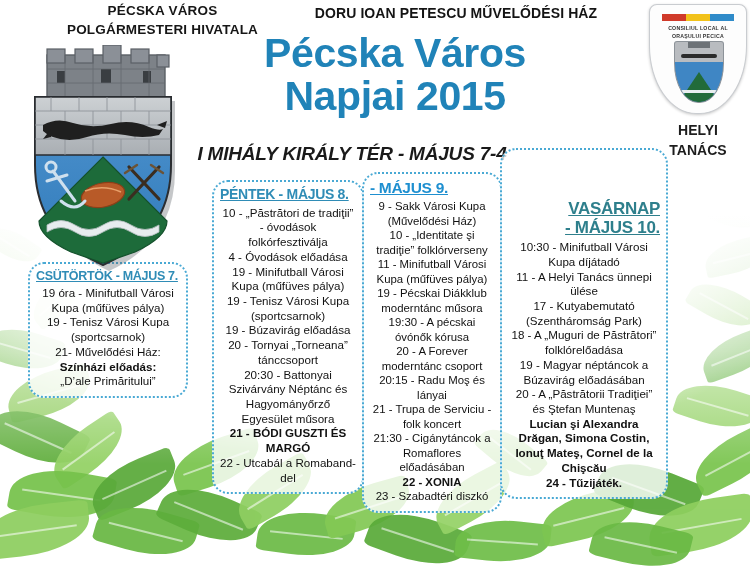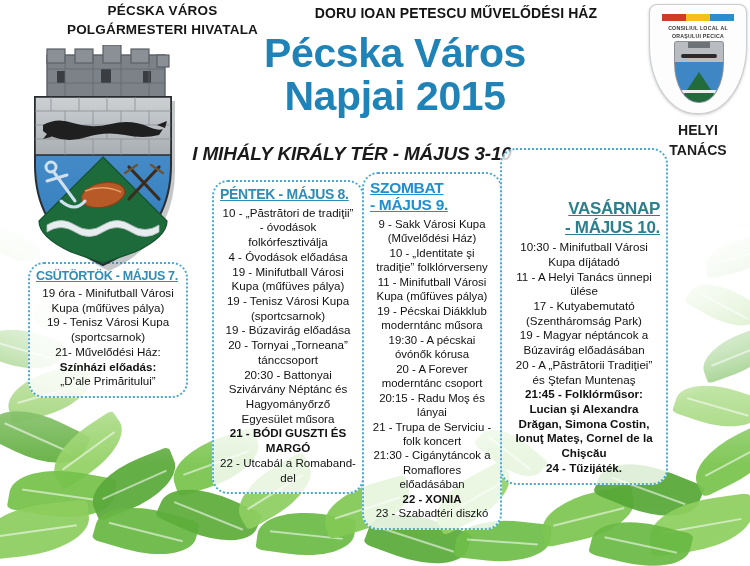--- a/index.html
+++ b/index.html
@@ -394,21 +394,21 @@
           <line x1="108" y1="128" x2="120" y2="120"></line>
           <line x1="134" y1="120" x2="146" y2="128"></line>
         </g>
       </svg>
     </div>
 
     <div class="main-title">
       <div>Pécska Város</div>
       <div>Napjai 2015</div>
     </div>
-    <div class="subtitle">I MIHÁLY KIRÁLY TÉR  - MÁJUS 3-10</div>
+    <div class="subtitle">I MIHÁLY KIRÁLY TÉR  - MÁJUS 7-4</div>
 
     <div class="council">
       <div class="shield-outer">
         <div class="tricolor">
           <i class="tri-r"></i>
             <i class="tri-y"></i>
             <i class="tri-b"></i>
         </div>
         <div class="council-text">
           <div>CONSILIUL LOCAL AL</div>
@@ -452,21 +452,20 @@
           <li>19 - Búzavirág előadása</li>
           <li>20 - Tornyai „Torneana” tánccsoport</li>
           <li>20:30 - Battonyai Szivárvány Néptánc és Hagyományőrző Egyesület műsora</li>
           <li class="b">21 - BÓDI GUSZTI ÉS MARGÓ</li>
           <li>22 -    Utcabál a Romaband-del</li>
         </ul>
     </div>
 
     <div class="day" id="day-saturday">
       <h2>
-          <div>SZOMBAT</div>
           <div>- MÁJUS 9.</div>
         </h2>
       <ul>
           <li>9 - Sakk Városi Kupa (Művelődési Ház)</li>
           <li>10 - „Identitate şi tradiţie” folklórverseny</li>
           <li>11 -  Minifutball Városi Kupa (műfüves pálya)</li>
           <li>19 - Pécskai Diákklub moderntánc műsora</li>
           <li>19:30 - A pécskai óvónők kórusa</li>
           <li>20 -    A Forever moderntánc csoport</li>
           <li>20:15 - Radu Moş és lányai</li>
@@ -479,22 +478,22 @@
 
     <div class="day" id="day-sunday">
       <h2>
           <div>VASÁRNAP</div>
           <div>- MÁJUS 10.</div>
         </h2>
       <ul>
           <li>10:30 - Minifutball Városi Kupa díjátadó</li>
           <li>11 -  A Helyi Tanács ünnepi ülése</li>
           <li>17 - Kutyabemutató (Szentháromság Park)</li>
+          <li>18 -     A „Muguri de Păstrători” folklórelőadása</li>
           <li>19 - Magyar néptáncok a Búzavirág előadásában</li>
           <li>20 - A „Păstrătorii Tradiţiei” és Ştefan Muntenaş</li>
-          <li class="b">21:45 -  Folklórműsor:</li>
           <li class="b">Lucian şi Alexandra Drăgan, Simona Costin, Ionuţ Mateş, Cornel de la Chişcău</li>
           <li class="b">24 - Tűzijáték.</li>
         </ul>
     </div>
 
   </div>
 </div>
 
 </body></html>

